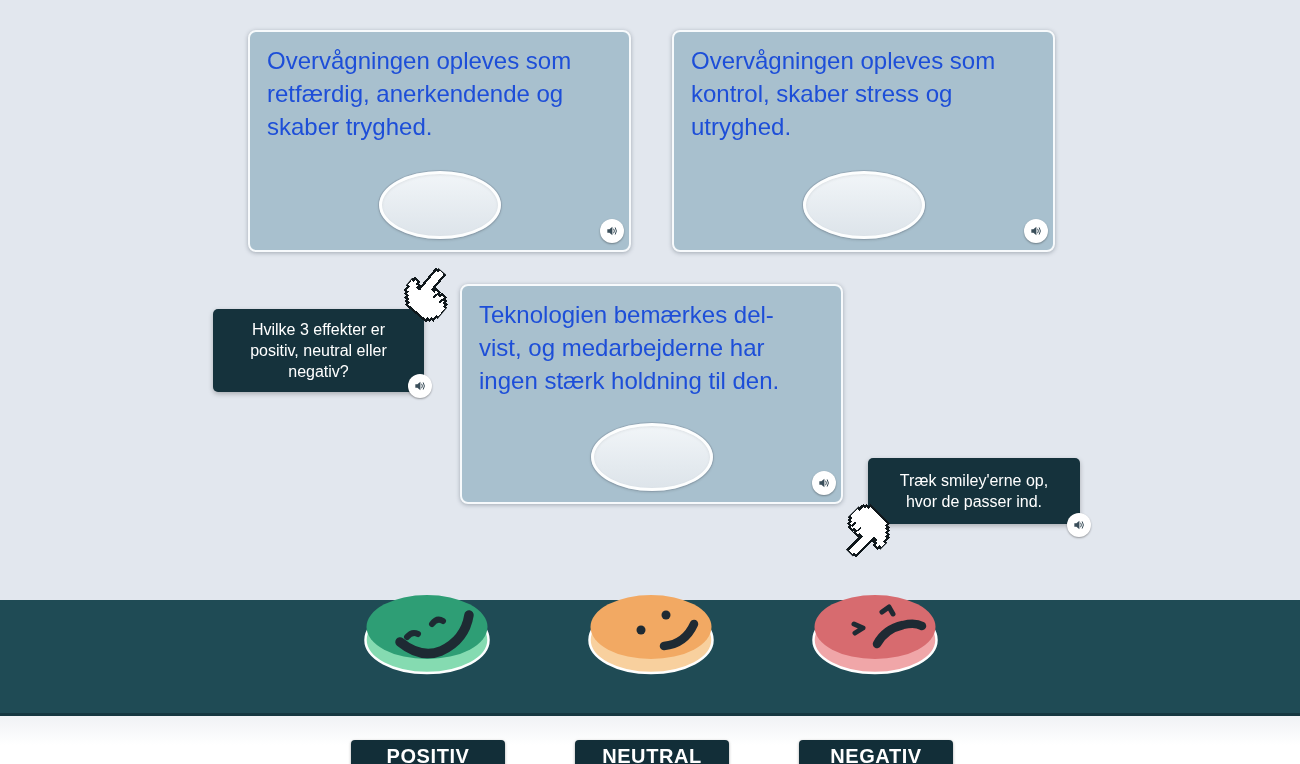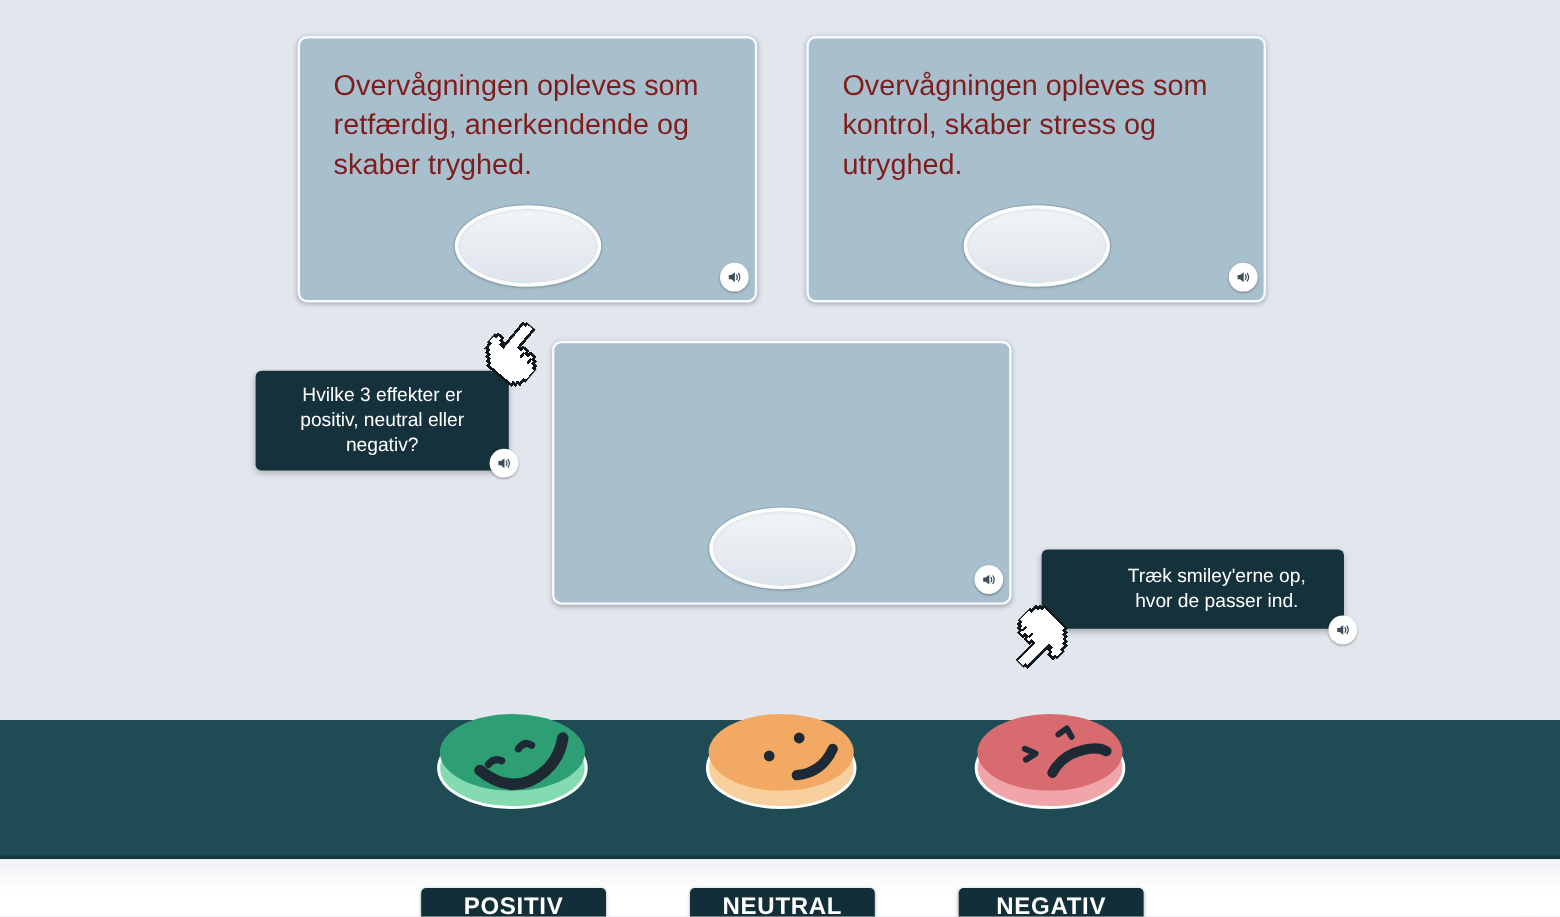--- a/index.html
+++ b/index.html
@@ -5,21 +5,21 @@
   html,body{margin:0;padding:0;background:#e2e7ee;}
   .stage{position:relative;width:1300px;height:764px;overflow:hidden;
          background:#e2e7ee;font-family:"Liberation Sans",sans-serif;}
 
   
   .card{position:absolute;background:#a8c0ce;border:2px solid #f7fafc;border-radius:8px;
         box-shadow:0 1px 4px rgba(40,55,70,.35);}
   .card-1{left:248px;top:30px;width:379px;height:218px;}
   .card-2{left:672px;top:30px;width:379px;height:218px;}
   .card-3{left:460px;top:284px;width:379px;height:216px;}
-  .card-text{margin:11px;padding:13px 17px;font-size:24px;line-height:1.37;color:#7f1d1d;
+  .card-text{margin:0;padding:13px 17px;font-size:24px;line-height:1.37;color:#1d4ed8;
              white-space:pre-line;}
 
   
   .oval{position:absolute;left:50%;transform:translateX(-50%);bottom:11px;width:116px;height:62px;
         border-radius:50%;background:linear-gradient(180deg,#f1f5f8,#dde4ea);
         border:3px solid #fdfefe;
         box-shadow:0 0 0 1px rgba(130,145,160,.45),0 1px 3px rgba(0,0,0,.18),inset 0 1px 3px rgba(0,0,0,.08);}
 
   
   .audio-btn{position:absolute;width:24px;height:24px;border-radius:50%;background:#fff;border:none;
@@ -27,21 +27,21 @@
              box-shadow:0 1px 2px rgba(0,0,0,.35);}
   .card .audio-btn{right:5px;bottom:7px;}
   .bubble-1 .audio-btn{right:-8px;bottom:-6px;}
   .bubble-2 .audio-btn{right:-11px;bottom:-13px;}
 
   
   .bubble{position:absolute;background:#15323c;border-radius:5px;color:#fff;
           box-shadow:0 2px 5px rgba(0,0,0,.25);display:flex;align-items:center;justify-content:center;}
   .bubble p{margin:0;text-align:center;white-space:pre-line;font-size:16px;line-height:21px;}
   .bubble-1{left:213px;top:309px;width:211px;height:83px;}
-  .bubble-2{left:868px;top:458px;width:212px;height:66px;padding-left:40px;}
+  .bubble-2{left:868px;top:458px;width:212px;height:66px;}
 
   
   .hand{position:absolute;width:46px;height:51px;}
   .hand-1{left:406px;top:268px;transform:rotate(40deg);}
   .hand-2{left:842px;top:507px;transform:rotate(225deg);}
 
   
   .bar{position:absolute;left:0;top:600px;width:1300px;height:113px;background:#1f4b55;
        border-bottom:3px solid #153740;}
   .footer{position:absolute;left:0;top:716px;width:1300px;height:48px;
@@ -86,20 +86,23 @@
     <button class="audio-btn">
       <svg viewBox="0 0 24 24" width="16" height="16">
         <path d="M5 9.4 h3.1 L12.6 5.8 v12.4 L8.1 14.6 H5 z" fill="#3a4e5a"></path>
         <path d="M14.7 9.1 q2.1 2.9 0 5.8" stroke="#3a4e5a" stroke-width="1.5" fill="none" stroke-linecap="round"></path>
         <path d="M17.1 7.2 q3.3 4.8 0 9.6" stroke="#3a4e5a" stroke-width="1.5" fill="none" stroke-linecap="round"></path>
       </svg>
     </button>
   </div>
 
   <div class="card card-3">
+    <p class="card-text">Teknologien bemærkes del-
+vist, og medarbejderne har
+ingen stærk holdning til den.</p>
     <div class="oval"></div>
     <button class="audio-btn">
       <svg viewBox="0 0 24 24" width="16" height="16">
         <path d="M5 9.4 h3.1 L12.6 5.8 v12.4 L8.1 14.6 H5 z" fill="#3a4e5a"></path>
         <path d="M14.7 9.1 q2.1 2.9 0 5.8" stroke="#3a4e5a" stroke-width="1.5" fill="none" stroke-linecap="round"></path>
         <path d="M17.1 7.2 q3.3 4.8 0 9.6" stroke="#3a4e5a" stroke-width="1.5" fill="none" stroke-linecap="round"></path>
       </svg>
     </button>
   </div>
 

